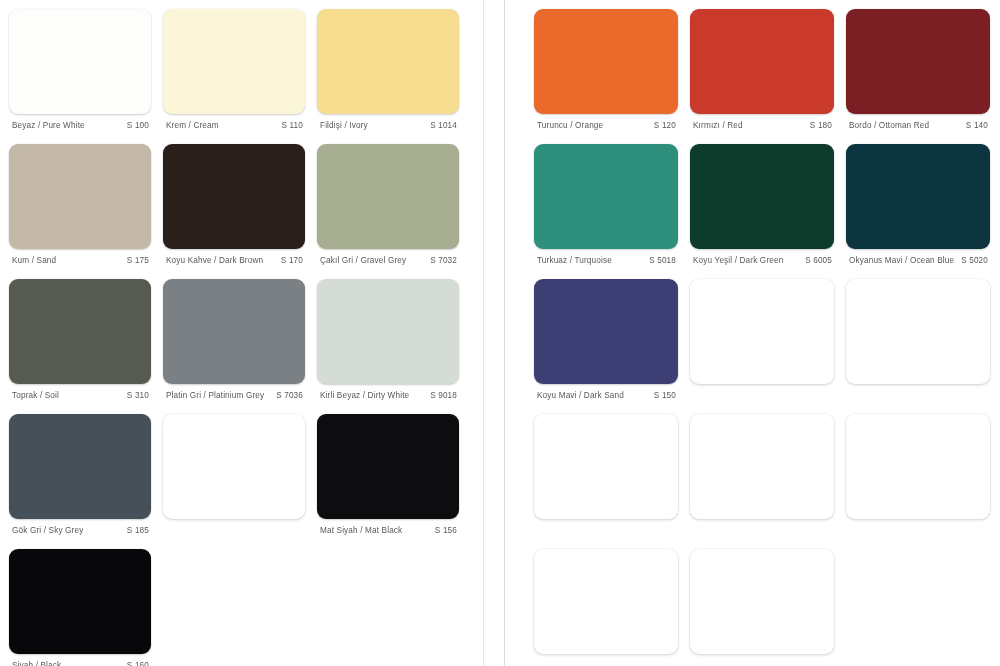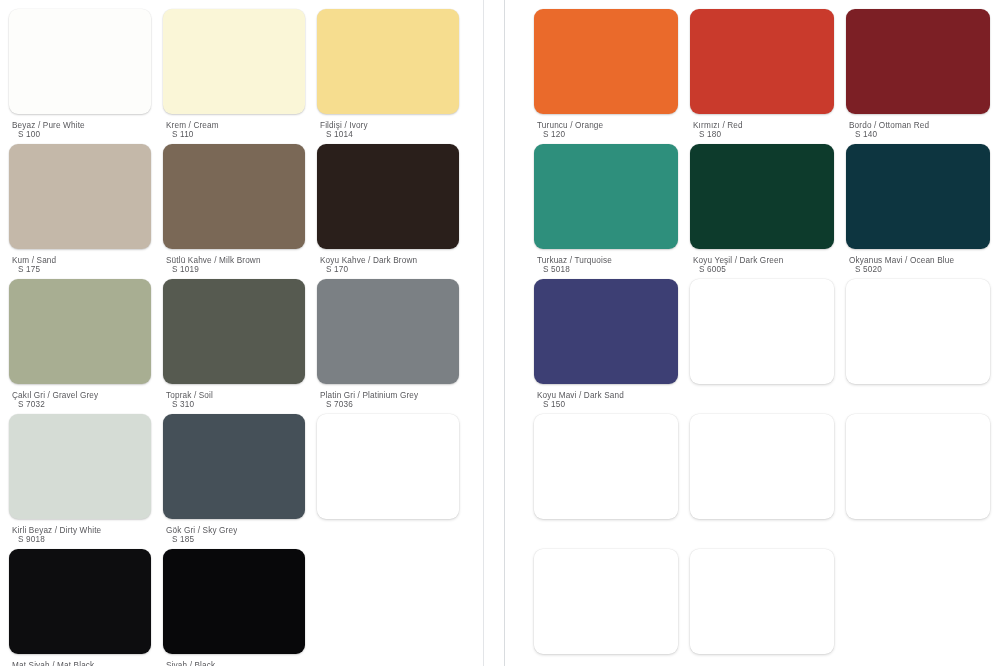--- a/index.html
+++ b/index.html
@@ -67,21 +67,20 @@
 
   .caption {
     display: flex;
     justify-content: space-between;
     align-items: baseline;
     padding: 7px 2px 0 3px;
     font-size: 8.2px;
     letter-spacing: 0.15px;
     color: #58585c;
     white-space: nowrap;
-    flex-direction: column;
   }
   .caption .nm   { overflow: hidden; text-overflow: clip; }
   .caption .code { padding-left: 6px; color: #58585c; }
   .caption.blank .nm, .caption.blank .code { visibility: hidden; }
 </style>
 </head>
 <body>
 
 <div id="page">
 
@@ -112,27 +111,20 @@
           </div>
         </div>
         <div class="cell">
           <div class="swatch" style="background: rgb(196, 184, 169);"></div>
           <div class="caption">
             <span class="nm">Kum / Sand</span>
             <span class="code">S 175</span>
           </div>
         </div>
         <div class="cell">
-          <div class="swatch" style="background: rgb(122, 104, 86);"></div>
-          <div class="caption">
-            <span class="nm">Sütlü Kahve / Milk Brown</span>
-            <span class="code">S 1019</span>
-          </div>
-        </div>
-        <div class="cell">
           <div class="swatch" style="background: rgb(42, 31, 27);"></div>
           <div class="caption">
             <span class="nm">Koyu Kahve / Dark Brown</span>
             <span class="code">S 170</span>
           </div>
         </div>
         <div class="cell">
           <div class="swatch" style="background: rgb(168, 174, 146);"></div>
           <div class="caption">
             <span class="nm">Çakıl Gri / Gravel Grey</span>

